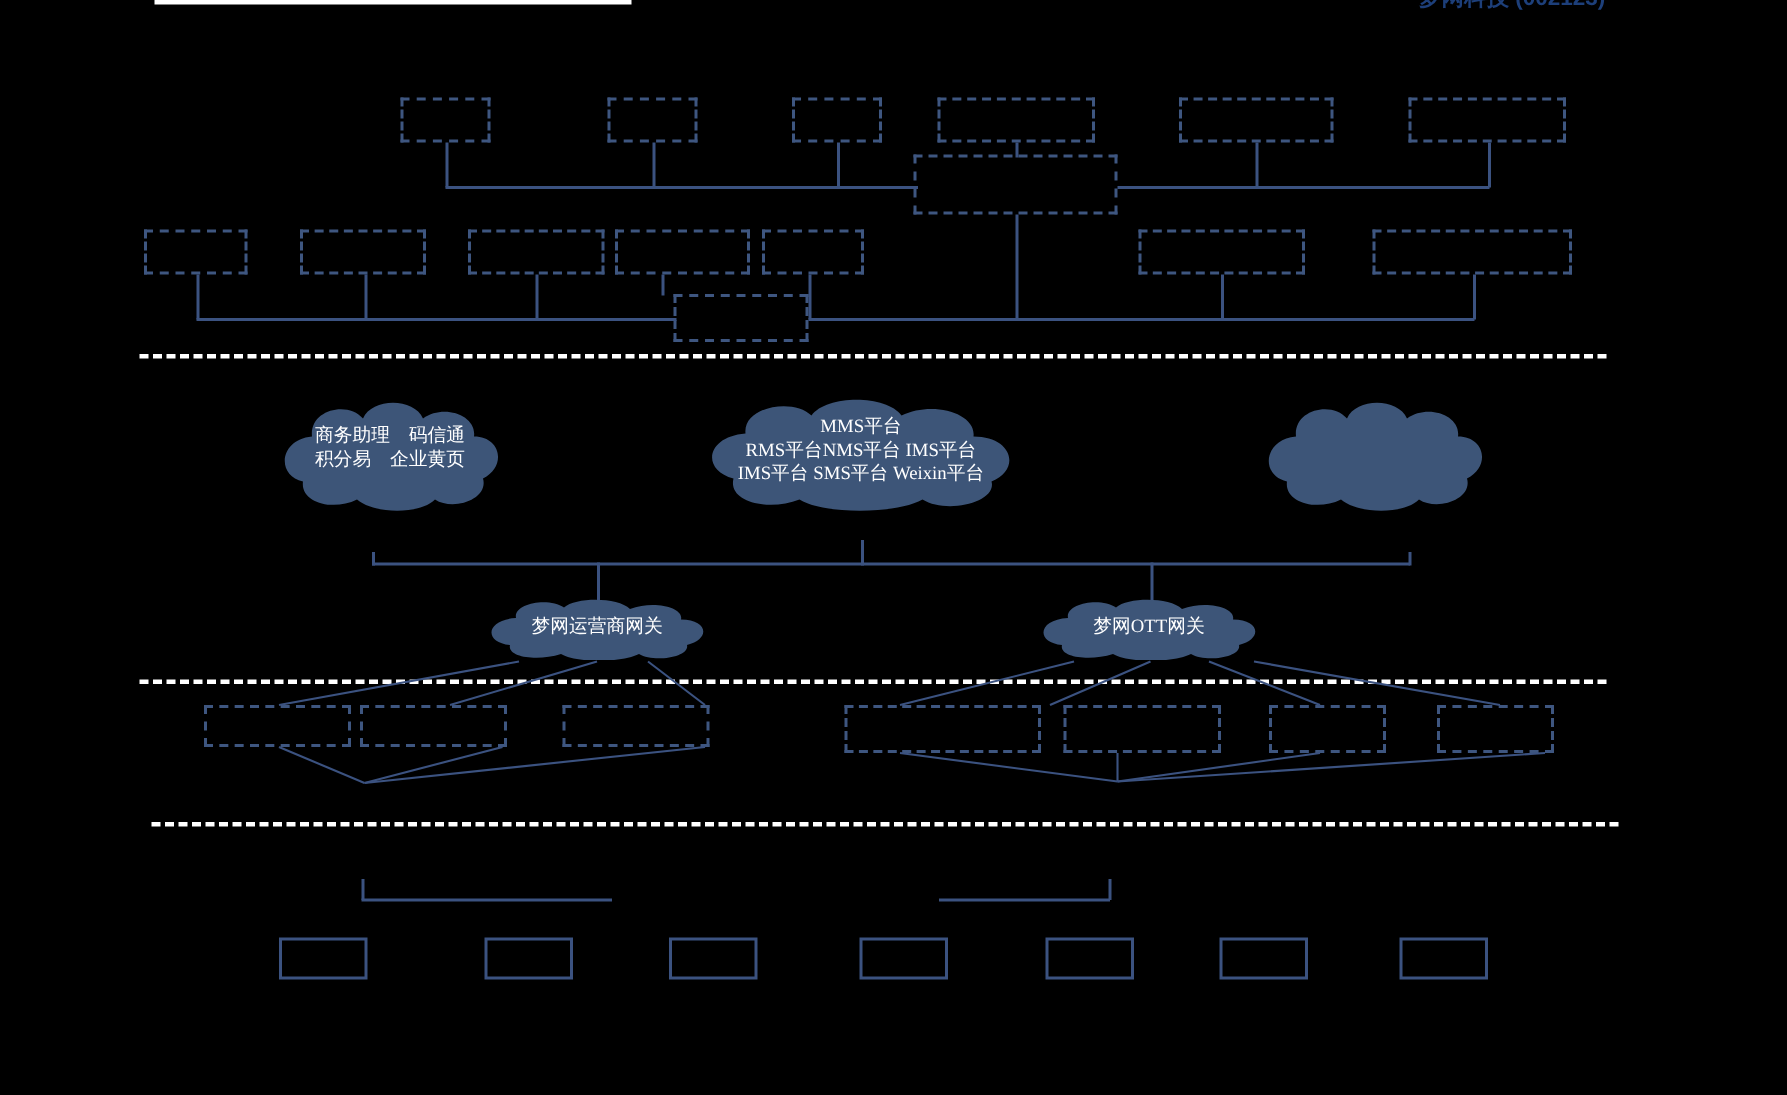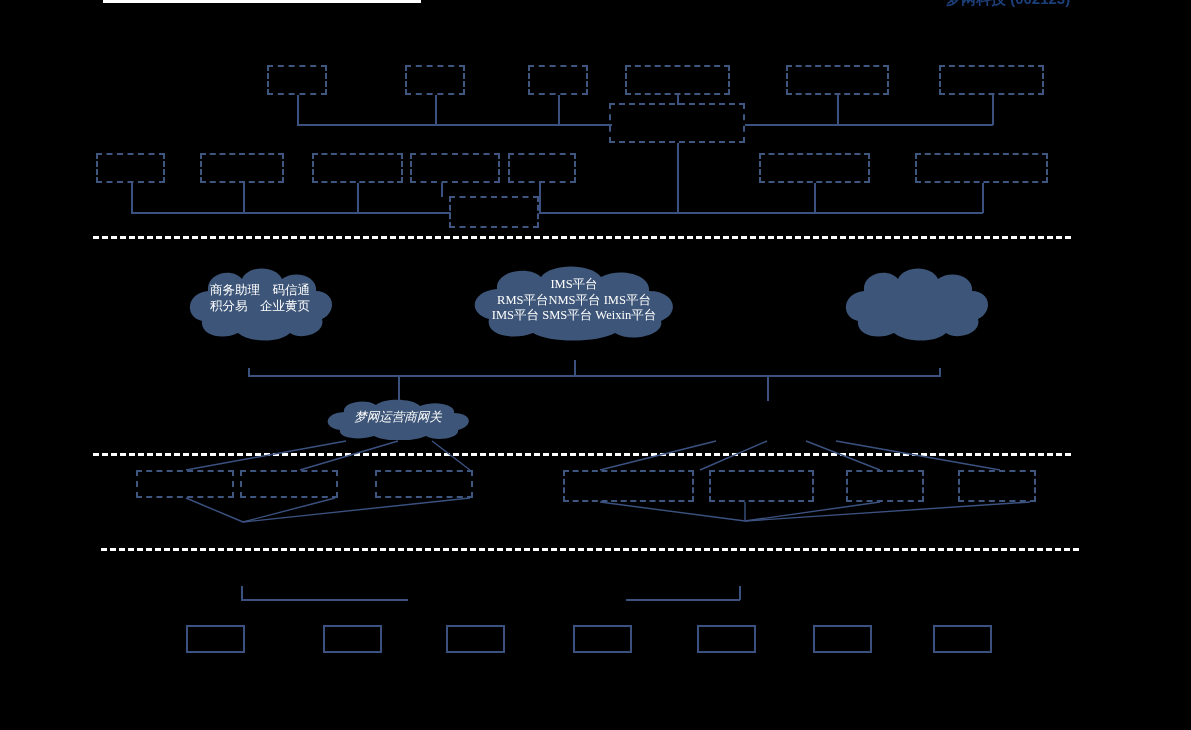--- a/index.html
+++ b/index.html
@@ -103,21 +103,21 @@
     </svg>
     <div class="cloud-label cl-big" style="top:20px;"><span>商务助理    码信通</span><br><span>积分易    企业黄页</span></div>
   </div>
 
   <div class="cloud" style="left:463px;top:263px;width:222px;height:78px;">
     <svg viewBox="0 0 222 78" preserveAspectRatio="none" aria-hidden="true">
       <path d="M34 26 C32 8, 66 2, 78 14 C88 0, 128 0, 138 14 C158 4, 188 12, 186 28
                C212 28, 218 50, 198 58 C202 72, 168 80, 152 70 C134 80, 86 80, 70 70
                C50 78, 22 72, 26 56 C4 50, 8 28, 34 26 Z" fill="#3d5578"></path>
     </svg>
-    <div class="cloud-label cl-big" style="top:14px;"><span>IMS平台</span><br><span>RMS平台NMS平台 IMS平台</span><br><span>IMS平台 SMS平台 Weixin平台</span></div>
+    <div class="cloud-label cl-big" style="top:14px;"><span>MMS平台</span><br><span>RMS平台NMS平台 IMS平台</span><br><span>IMS平台 SMS平台 Weixin平台</span></div>
   </div>
 
   <div class="cloud" style="left:836px;top:263px;width:160px;height:78px;">
     <svg viewBox="0 0 160 78" preserveAspectRatio="none" aria-hidden="true">
       <path d="M28 28 C26 10, 52 4, 62 16 C68 2, 96 2, 102 16 C116 6, 138 14, 136 28
                C154 28, 158 48, 142 56 C146 70, 122 78, 110 70 C100 80, 70 80, 58 70
                C42 78, 20 72, 22 58 C4 54, 6 30, 28 28 Z" fill="#3d5578"></path>
     </svg>
   </div>
 
@@ -127,23 +127,31 @@
   <div class="ln lnv" style="left:939px;top:368px;height:9px;"></div>
   <div class="ln lnv" style="left:398px;top:375px;height:26px;"></div>
   <div class="ln lnv" style="left:767px;top:375px;height:26px;"></div>
 
   <div class="cloud" style="left:318px;top:398px;width:160px;height:42px;">
     <svg viewBox="0 0 160 42" preserveAspectRatio="none" aria-hidden="true">
       <path d="M26 14 C24 4, 48 0, 58 7 C66 0, 94 0, 102 8 C118 2, 138 7, 136 15
                C154 15, 156 28, 140 32 C142 40, 118 44, 108 38 C96 44, 66 44, 56 38
                C40 43, 20 40, 22 32 C4 30, 6 15, 26 14 Z" fill="#3d5578"></path>
     </svg>
-    <div class="cloud-label cl-gw" style="top:12px;font-style:italic;">梦网运营商网关</div>
+    <div class="cloud-label cl-gw" style="top:12px;">梦网运营商网关</div>
   </div>
 
+  <div class="cloud" style="left:686px;top:398px;width:160px;height:42px;">
+    <svg viewBox="0 0 160 42" preserveAspectRatio="none" aria-hidden="true">
+      <path d="M26 14 C24 4, 48 0, 58 7 C66 0, 94 0, 102 8 C118 2, 138 7, 136 15
+               C154 15, 156 28, 140 32 C142 40, 118 44, 108 38 C96 44, 66 44, 56 38
+               C40 43, 20 40, 22 32 C4 30, 6 15, 26 14 Z" fill="#3d5578"></path>
+    </svg>
+    <div class="cloud-label cl-gw" style="top:12px;">梦网OTT网关</div>
+  </div>
 
   <div class="divider" style="left:93px;top:453px;width:978px;"></div>
 
   <div class="dbox" style="left:136px;top:470px;width:98px;height:28px;"></div>
   <div class="dbox" style="left:240px;top:470px;width:98px;height:28px;"></div>
   <div class="dbox" style="left:375px;top:470px;width:98px;height:28px;"></div>
 
   <div class="dbox" style="left:563px;top:470px;width:131px;height:32px;"></div>
   <div class="dbox" style="left:709px;top:470px;width:105px;height:32px;"></div>
   <div class="dbox" style="left:846px;top:470px;width:78px;height:32px;"></div>

